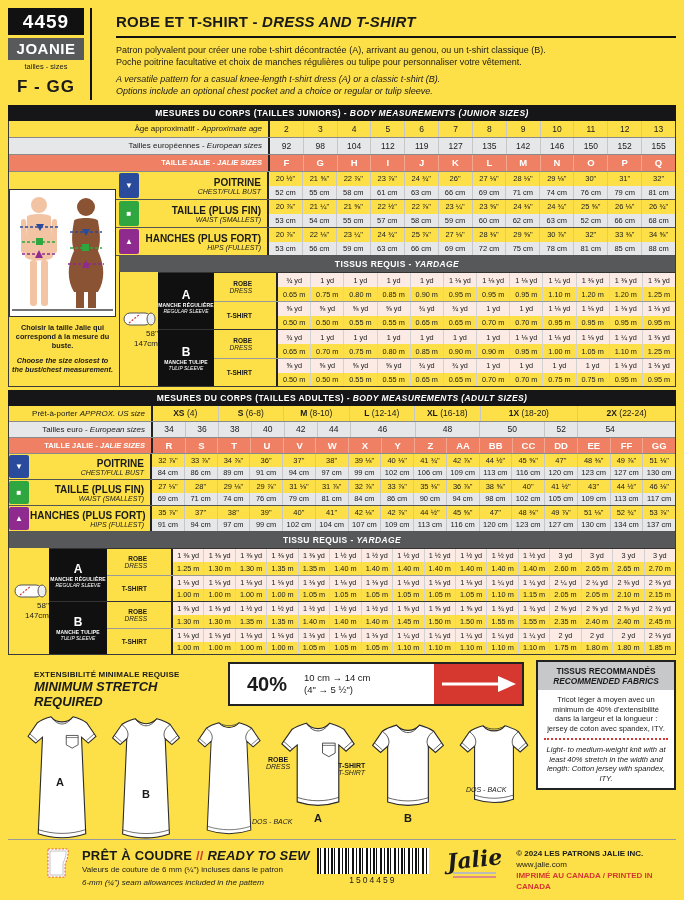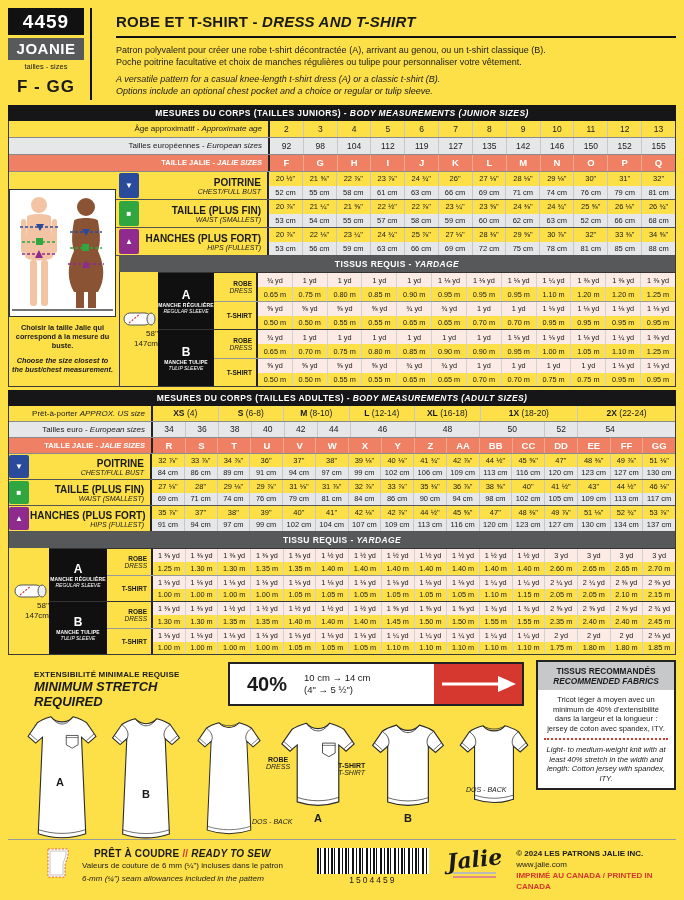--- a/index.html
+++ b/index.html
@@ -74,21 +74,21 @@
   .garmrows{flex:1;}
   .garmrow{display:flex;border-top:1px solid #999;}
   .garmrow:first-child{border-top:none;}
   .jr .garmrow{height:28px;}
   .ad .garmrow{height:26px;}
   .glabel{display:flex;flex-direction:column;justify-content:center;text-align:right;padding-right:4px;}
   .jr .glabel{width:42px;}
   .ad .glabel{width:44px;}
   .gfr{font-size:6.5px;font-weight:bold;white-space:nowrap;}
   .gen{font-size:6.5px;font-style:italic;white-space:nowrap;}
-  .ycells{flex:1;display:flex;border-left:2px solid #222;}
+  .ycells{flex:1;display:flex;border-left:2px solid #222;margin-left:20px;}
   .ycol{flex:1;display:flex;flex-direction:column;border-left:1px solid #d2d2d2;overflow:hidden;}
   .ycol:first-child{border-left:none;}
   .vyd,.vm{flex:1;text-align:center;font-size:7.3px;display:flex;align-items:center;justify-content:center;white-space:nowrap;}
   .vyd{background:#fcebe4;}
   
   .fig{position:absolute;left:0;top:68px;width:107px;height:128px;border:1px solid #333;background:#fff;}
   .jrnote{position:absolute;left:0;top:198px;width:107px;text-align:center;padding:4px 3px;}
   .jrnote .nf{font-size:7.3px;font-weight:bold;line-height:9px;}
   .jrnote .ne{font-size:7.3px;font-style:italic;font-weight:bold;line-height:9px;margin-top:6px;}
   
@@ -110,21 +110,21 @@
   .garment svg{display:block;}
   .gletter{position:absolute;font-size:11px;font-weight:bold;}
   .betweenlbl{position:absolute;text-align:center;}
   .betweenlbl .bf{font-size:7px;font-weight:bold;}
   .betweenlbl .be{font-size:7px;font-style:italic;}
   .subletter{position:absolute;font-size:11px;font-weight:bold;}
   
   .footer{position:absolute;left:8px;right:8px;bottom:8px;border-top:1px solid #9a9a9a;padding-top:8px;display:flex;align-items:flex-start;}
   .piece-ico{margin:0 10px 0 38px;}
   .readyblock{width:250px;}
-  .readyline{font-size:10px;font-weight:bold;letter-spacing:.2px;margin-left:12px;}
+  .readyline{font-size:13px;font-weight:bold;letter-spacing:.2px;}
   .readyline .slash{color:#d6382f;}
   .readyline i{font-style:italic;}
   .seam{font-size:8px;line-height:10.5px;margin-top:2px;}
   .seam.en{font-style:italic;}
   .barcode{width:122px;margin-left:4px;text-align:center;}
   .bars{height:26px;background:repeating-linear-gradient(90deg,#111 0 2px,#fff 2px 3px,#111 3px 4px,#fff 4px 7px,#111 7px 9px,#fff 9px 11px,#111 11px 12px,#fff 12px 14px);}
   .bcnum{font-size:8.5px;letter-spacing:2px;margin-top:1px;}
   .logoblk{width:64px;text-align:center;margin-left:16px;}
   .logotxt{font-family:"DejaVu Serif",serif;font-style:italic;font-weight:bold;font-size:22px;line-height:22px;transform:rotate(-6deg);}
   .tagbar{height:2px;background:#bbb;margin:2px 8px 1px;}

